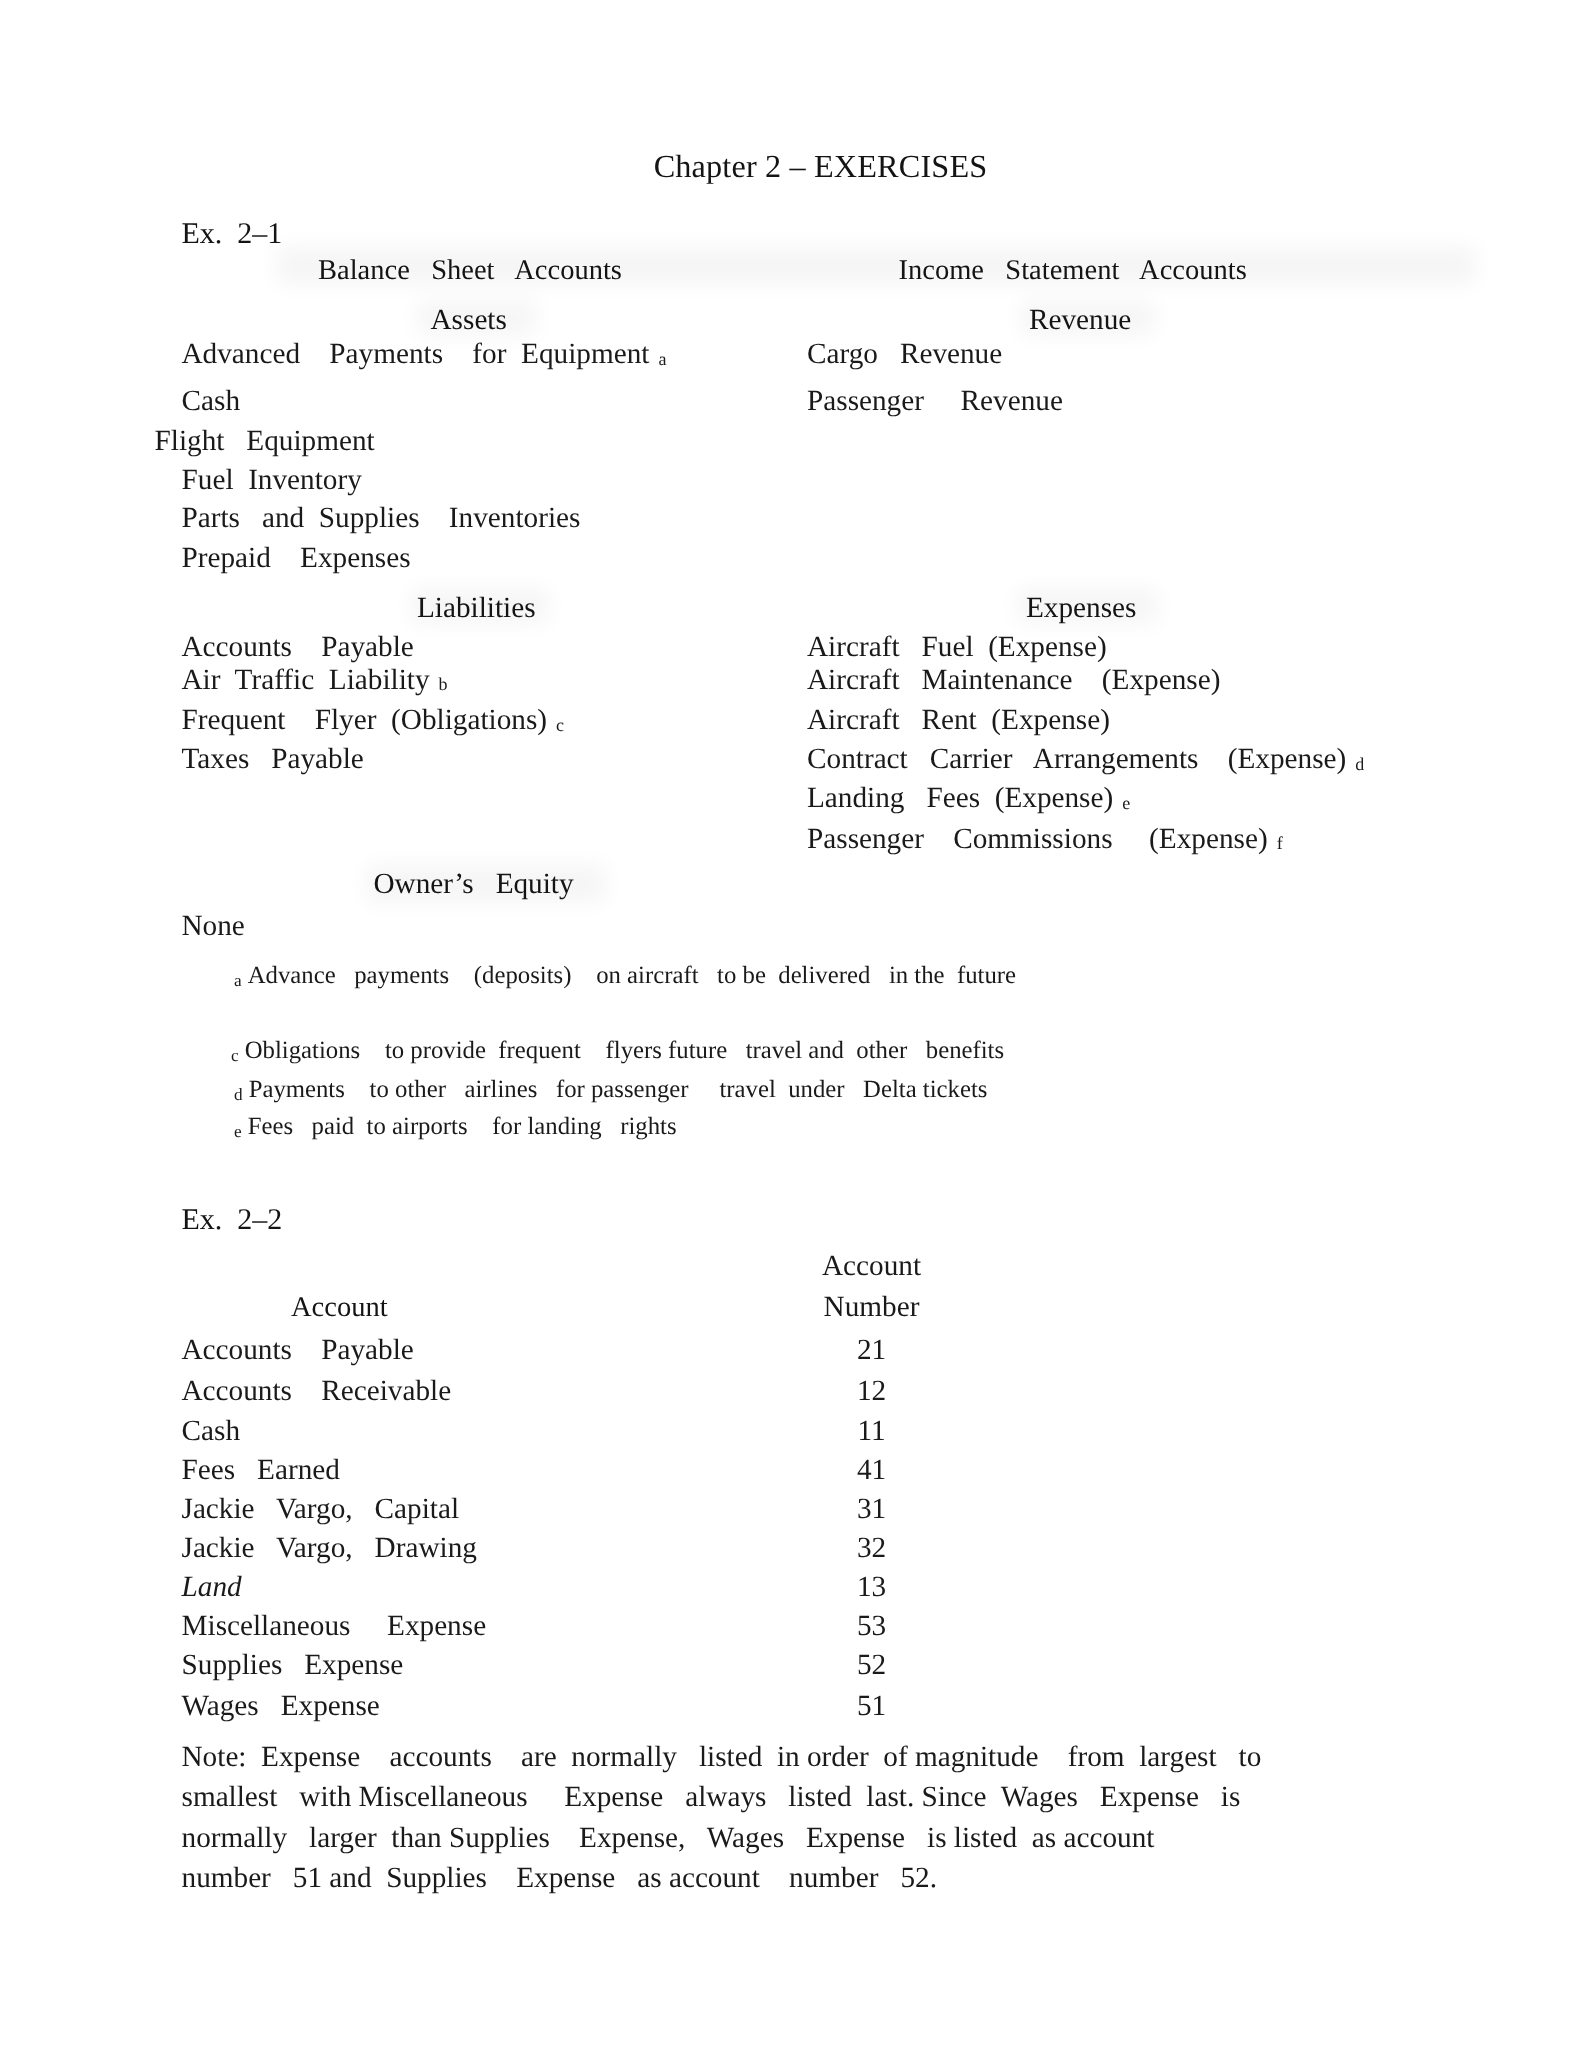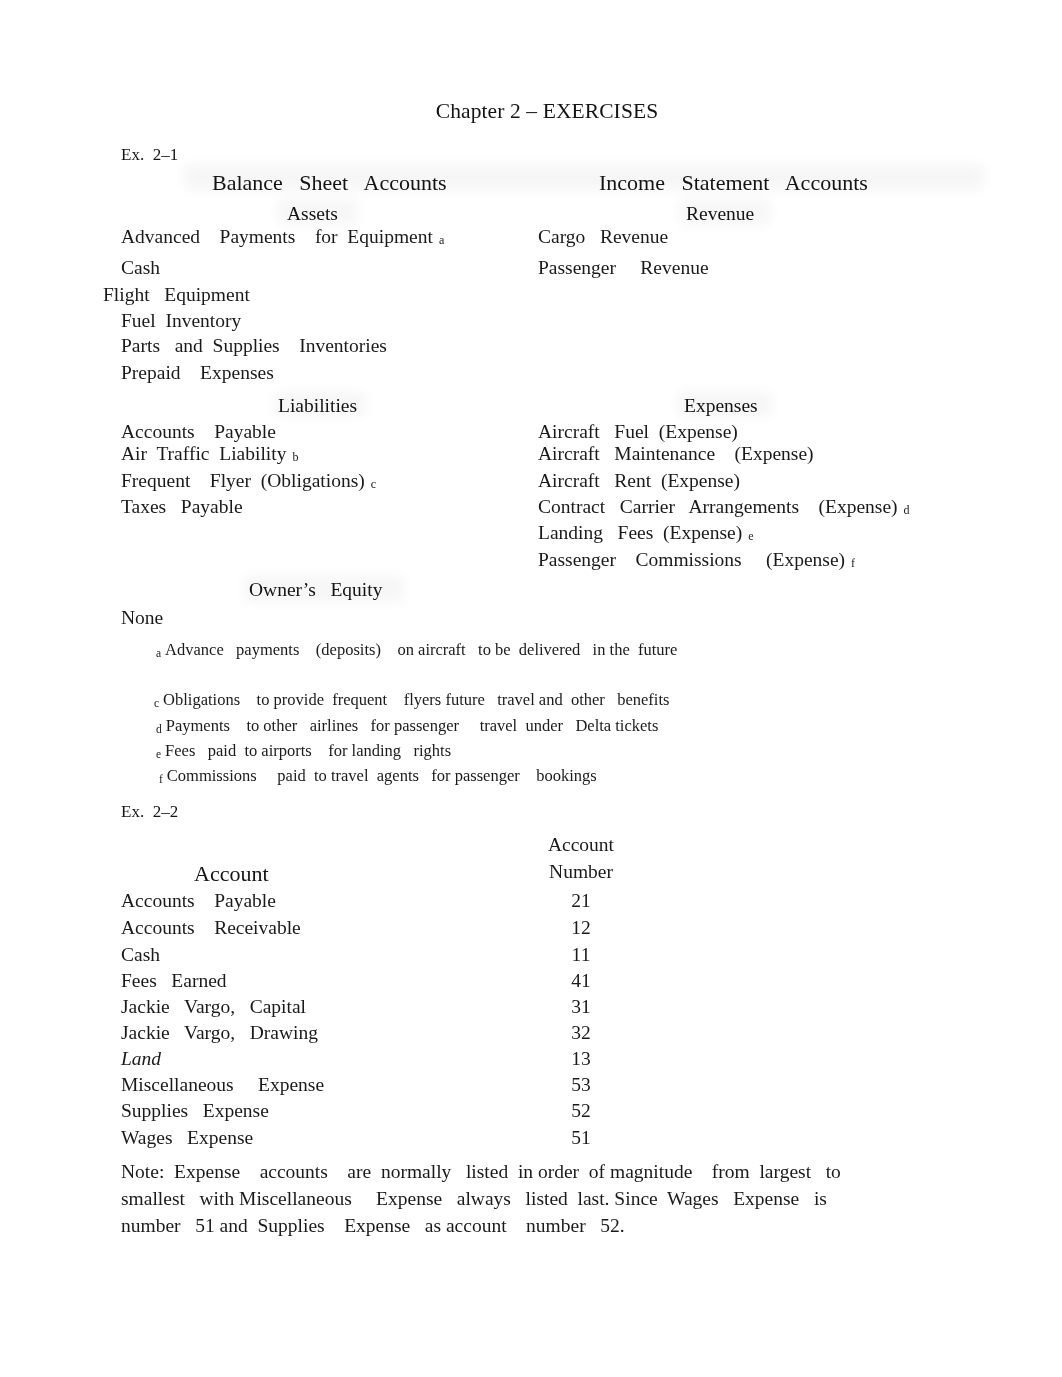--- a/index.html
+++ b/index.html
@@ -41,28 +41,28 @@
     width: 1062px;
     text-align: center;
     font-size: 21.5px;
     letter-spacing: 0.1px;
     color: #141414;
   }
 
   .ex-label {
     position: absolute;
     left: 105px;
-    font-size: 17px;
+    font-size: 20px;
     color: #141414;
     white-space: nowrap;
   }
 
   .col-head {
     position: absolute;
-    font-size: 22px;
+    font-size: 19px;
     white-space: nowrap;
     color: #141414;
   }
 
   .sec-head {
     position: absolute;
     font-size: 19.5px;
     white-space: nowrap;
     color: #141414;
   }
@@ -168,21 +168,20 @@
   <div class="item" style="left: 522px; top: 522px; white-space: pre;"><span>Landing   Fees  (Expense)</span><span class="fn-mark">e</span></div>
   <div class="item" style="left: 522px; top: 549px; white-space: pre;"><span>Passenger    Commissions     (Expense)</span><span class="fn-mark">f</span></div>
 
   <div class="sec-head" style="left: 233px; top: 579px; white-space: pre;">Owner’s   Equity</div>
   <div class="item" style="left: 105px; top: 607px; white-space: pre;">None</div>
 
   <div class="footnote" style="left: 140px; top: 640px; white-space: pre;"><span class="lead">a</span><span>Advance   payments    (deposits)    on aircraft   to be  delivered   in the  future</span></div>
   <div class="footnote" style="left: 138px; top: 690px; white-space: pre;"><span class="lead">c</span><span>Obligations    to provide  frequent    flyers future   travel and  other   benefits</span></div>
   <div class="footnote" style="left: 140px; top: 716px; white-space: pre;"><span class="lead">d</span><span>Payments    to other   airlines   for passenger     travel  under   Delta tickets</span></div>
   <div class="footnote" style="left: 140px; top: 741px; white-space: pre;"><span class="lead">e</span><span>Fees   paid  to airports    for landing   rights</span></div>
-  <div class="footnote" style="left: 143px; top: 766px; white-space: pre;"><span class="lead">f</span><span>Commissions     paid  to travel  agents   for passenger    bookings</span></div>
 
   <div class="ex-label" style="top: 802px; white-space: pre;">Ex.  2–2</div>
 
   <div class="acct-num" style="top:834px;">Account</div>
   <div class="col-head" style="left: 178px; top: 861px; white-space: pre;">Account</div>
   <div class="acct-num" style="top:861px;">Number</div>
 
   <div class="acct-name" style="top: 890px; white-space: pre;">Accounts    Payable</div>
   <div class="acct-num" style="top:890px;">21</div>
 
@@ -209,16 +208,17 @@
 
   <div class="acct-name" style="top: 1100px; white-space: pre;">Supplies   Expense</div>
   <div class="acct-num" style="top:1100px;">52</div>
 
   <div class="acct-name" style="top: 1127px; white-space: pre;">Wages   Expense</div>
   <div class="acct-num" style="top:1127px;">51</div>
 
   <div class="note">
     <span class="nl" style="white-space: pre;">Note:  Expense    accounts    are  normally   listed  in order  of magnitude    from  largest   to</span>
     <span class="nl" style="white-space: pre;">smallest   with Miscellaneous     Expense   always   listed  last. Since  Wages   Expense   is</span>
+    <span class="nl" style="white-space: pre;">normally   larger  than Supplies    Expense,   Wages   Expense   is listed  as account</span>
     <span class="nl" style="white-space: pre;">number   51 and  Supplies    Expense   as account    number   52.</span>
   </div>
 
 </div>
 
 </body></html>

